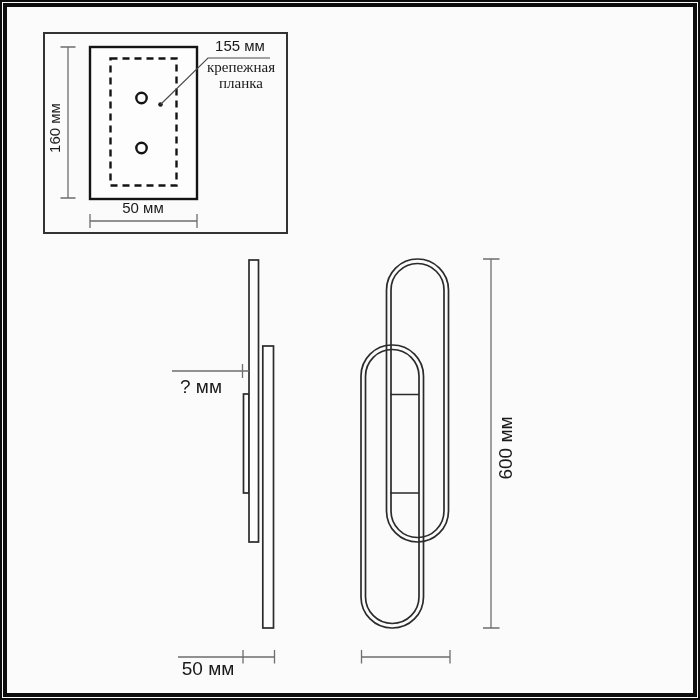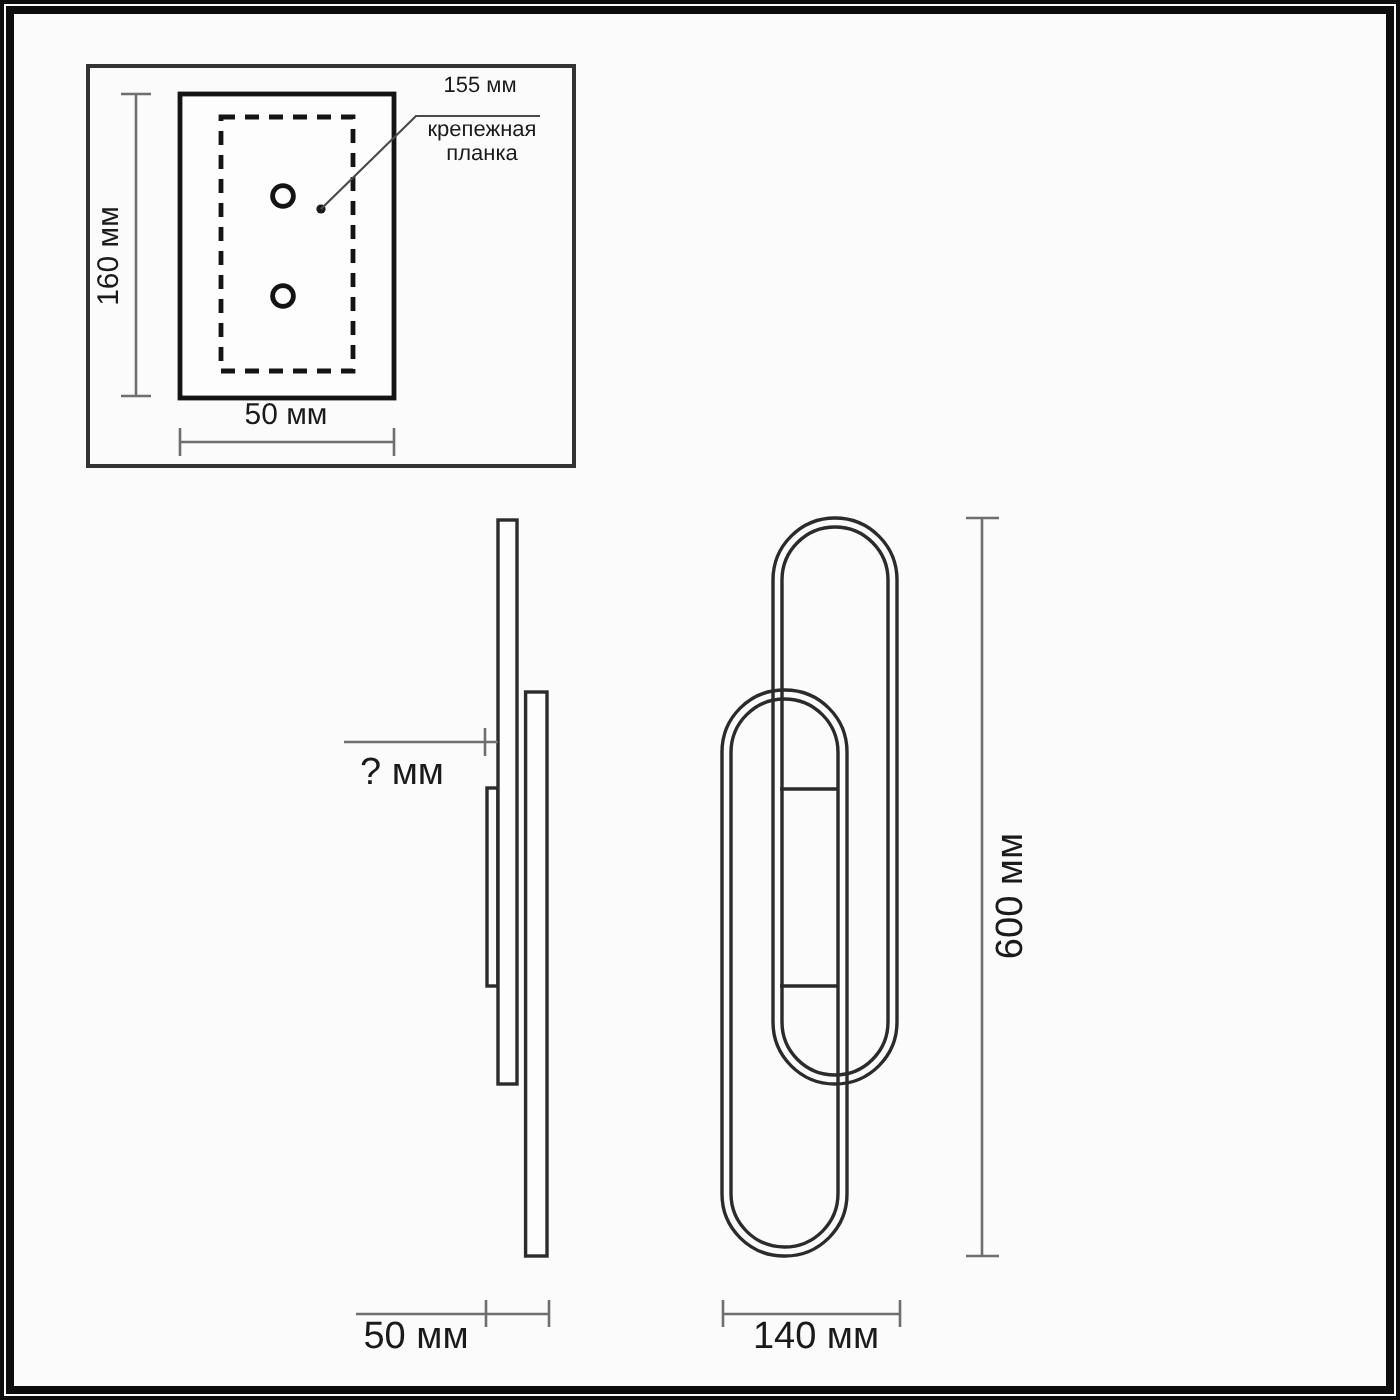--- a/index.html
+++ b/index.html
@@ -33,21 +33,21 @@
   .leader{stroke:#4a4a4a;stroke-width:1.1;fill:none;}
 
   .inset-box{
     position:absolute;left:43px;top:32px;width:241px;height:198px;
     border:2px solid #333;background:transparent;z-index:2;
   }
   .lbl{
     position:absolute;z-index:3;text-align:center;white-space:nowrap;
     color:var(--text);line-height:1.05;
   }
-  .lbl-sm{font-size:11px;}
+  .lbl-sm{font-size:15px;}
   .lbl-md{font-size:15px;}
   .lbl-lg{font-size:19px;}
   .rot{transform:rotate(-90deg);transform-origin:center center;}
 </style>
 </head>
 <body>
 
 <div id="stage">
 
   <div class="inset-box"></div>
@@ -90,28 +90,27 @@
       <path class="dim" d="M361.5 657 L450 657 M361.5 650 L361.5 663.5 M450 650 L450 663.5"></path>
     </g>
   </svg>
 
   <div class="lbl lbl-md rot" style="left:11px;top:119px;width:90px;height:18px;">160 мм</div>
 
   <div class="lbl lbl-md" style="left:98px;top:200px;width:90px;">50 мм</div>
 
   <div class="lbl lbl-sm" style="left:195px;top:38px;width:90px;">155 мм</div>
 
-  <div class="lbl lbl-sm" style="left:186px;top:60px;width:110px;">
+  <div class="lbl lbl-sm" style="left:186px;top:60px;width:110px;font-family:Liberation Serif, serif;">
     <div>крепежная</div>
     <div>планка</div>
   </div>
 
   <div class="lbl lbl-lg" style="left:156px;top:345px;width:90px;margin-top:32px;">? мм</div>
 
   <div class="lbl lbl-lg" style="left:158px;top:659px;width:100px;">50 мм</div>
 
-  <div class="lbl lbl-lg" style="left:353px;top:659px;width:110px;">140 мм</div>
 
   <div class="lbl lbl-lg rot" style="left:447px;top:437px;width:120px;height:22px;">600 мм</div>
 
   <div class="frame-outer"></div>
   <div class="frame-inner"></div>
 </div>
 
 </body></html>

